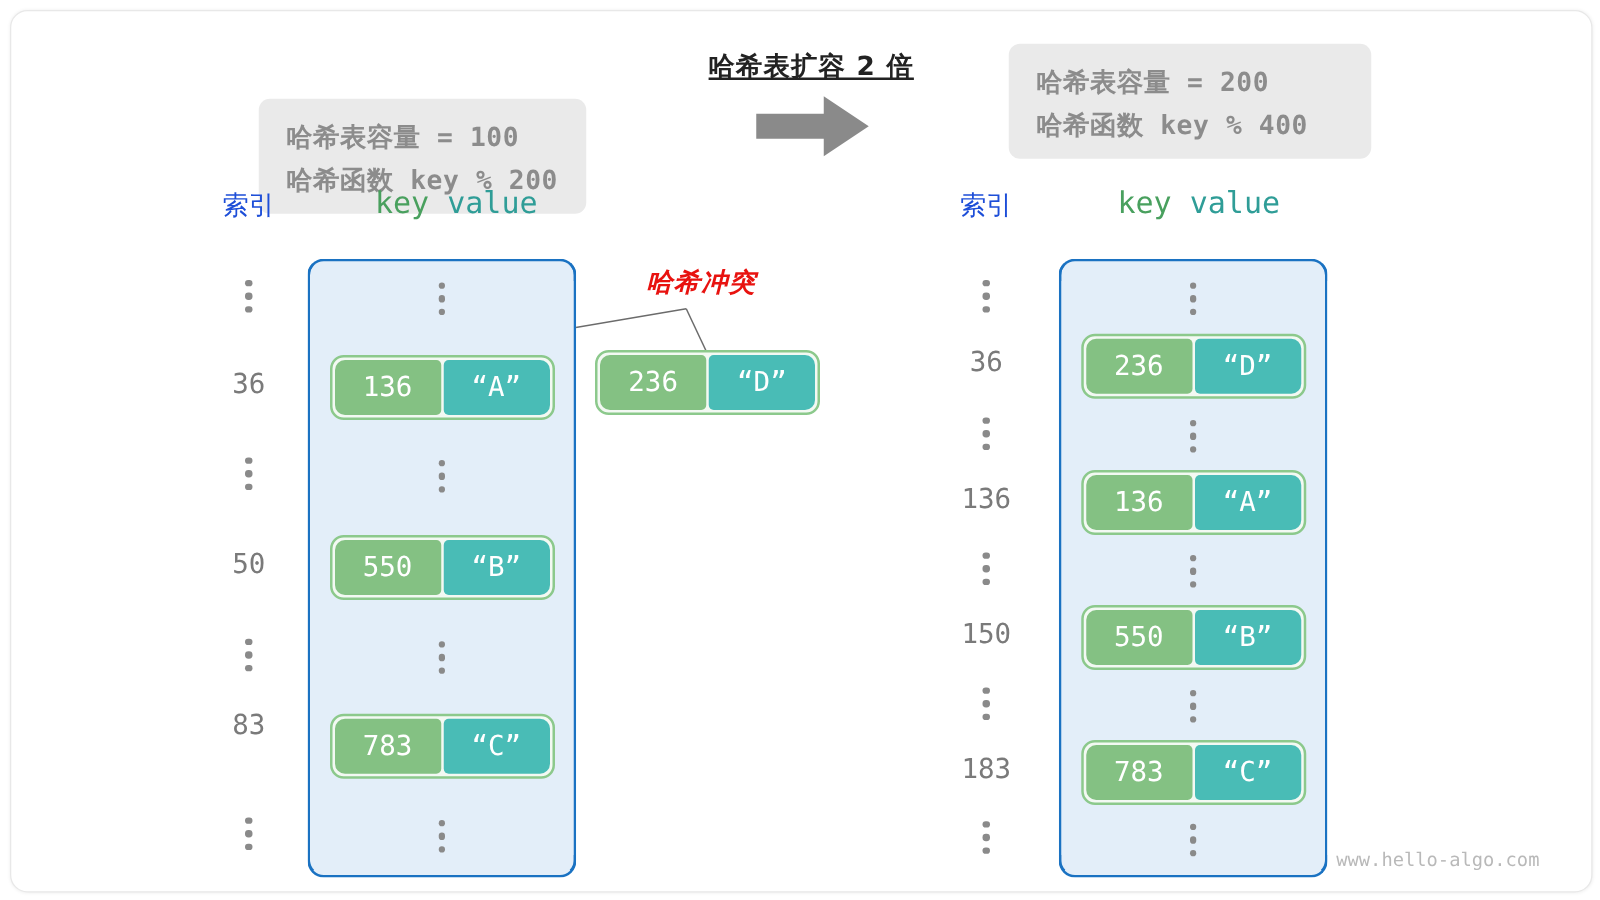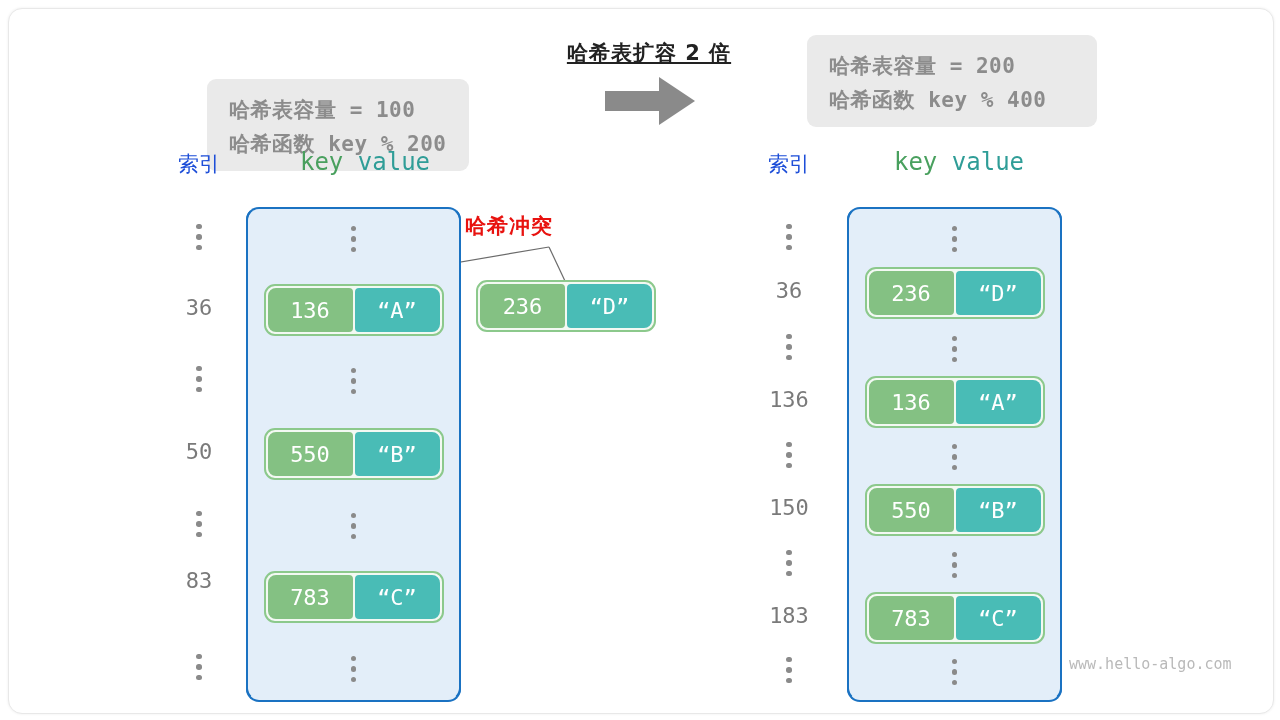--- a/index.html
+++ b/index.html
@@ -187,20 +187,21 @@
     letter-spacing: 1px;
   }
 
   
   .watermark {
     position: absolute;
     font-family: "DejaVu Sans Mono", "Liberation Mono", monospace;
     font-size: 15px;
     color: #b9b9b9;
     white-space: pre;
+    margin-top: 24px;
   }
 
   svg.overlay {
     position: absolute;
     left: 0; top: 0;
     width: 1264px; height: 704px;
     pointer-events: none;
   }
 </style>
 </head>
@@ -323,21 +324,21 @@
 
     <div class="row" style="top:432px;">
       <span class="vdots">
           <i></i>
           <i></i>
           <i></i>
         </span>
     </div>
   </div>
 
-  <div class="collision-label" style="left:456px; top:203px;">哈希冲突</div>
+  <div class="collision-label" style="left:508px; top:203px;font-style:italic;">哈希冲突</div>
 
   <div class="abs" style="left:467px; top:271px;">
     <div class="pair">
       <div class="cell cell-key">236</div>
       <div class="cell cell-val">“D”</div>
     </div>
   </div>
 
   <div class="hdr-index abs" style="left:735px; top:141px; width:90px; text-align:center;">索引</div>
   <div class="abs" style="left:856px; top:139px; width:188px; text-align:center;">

